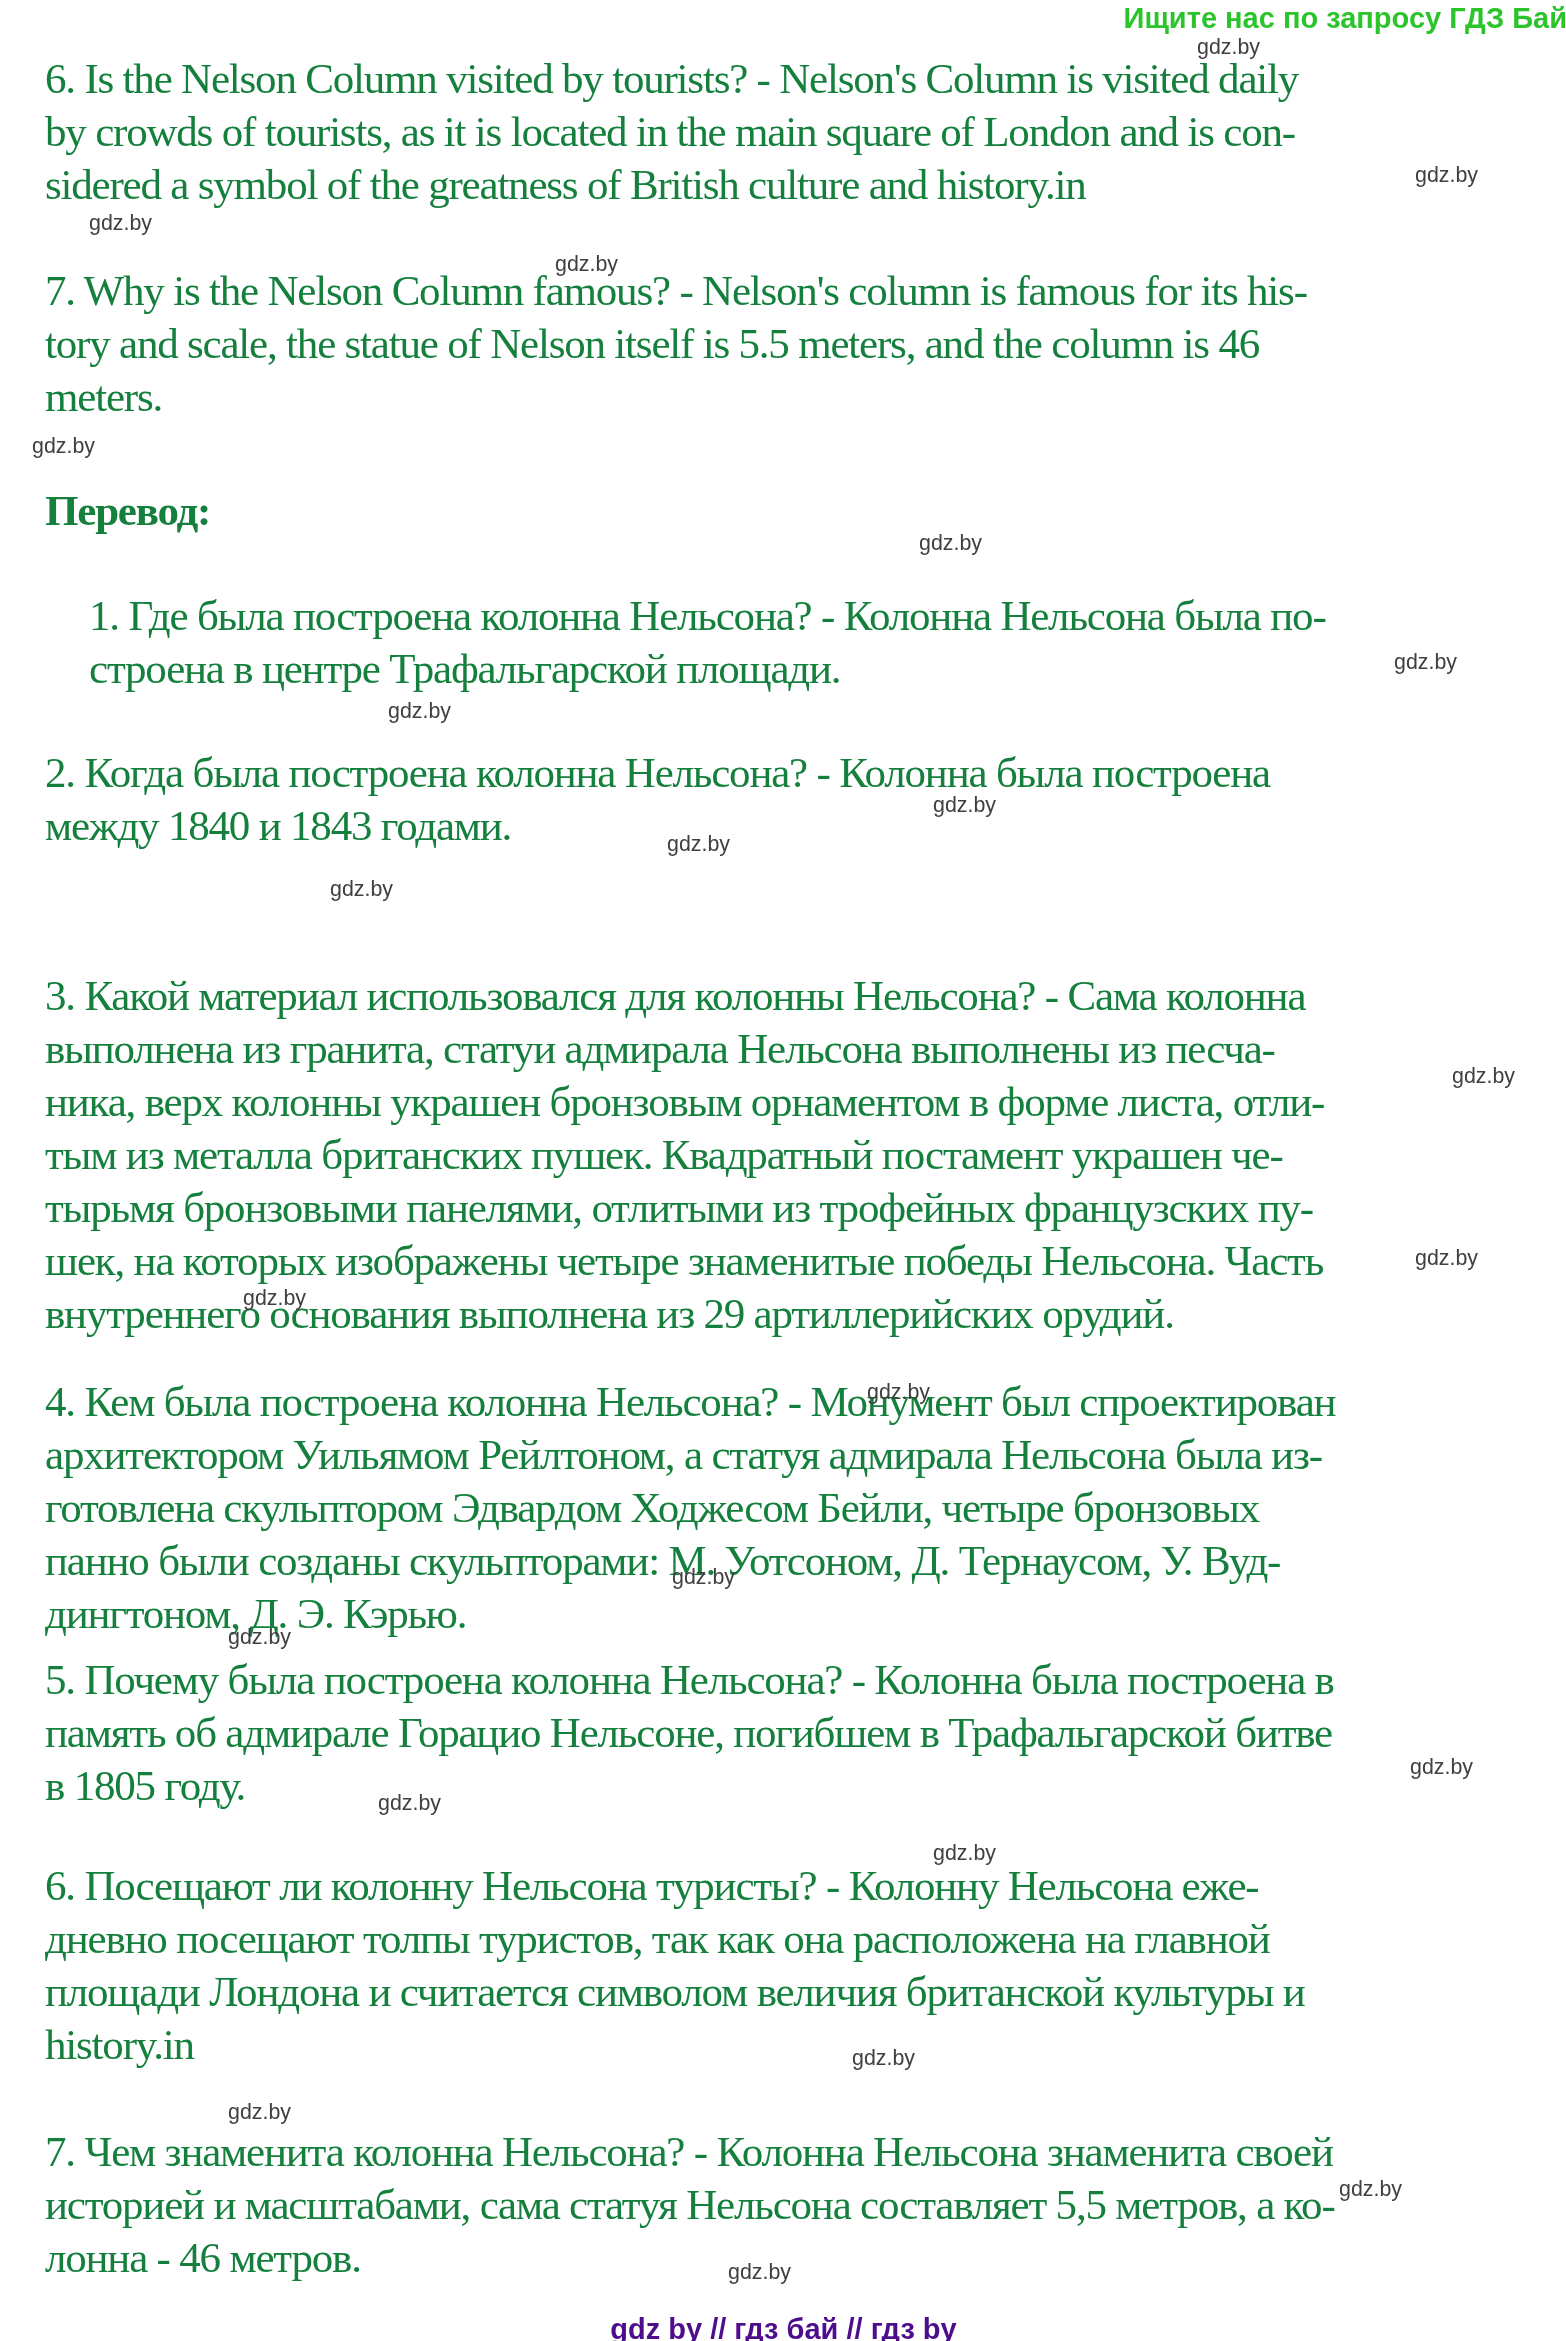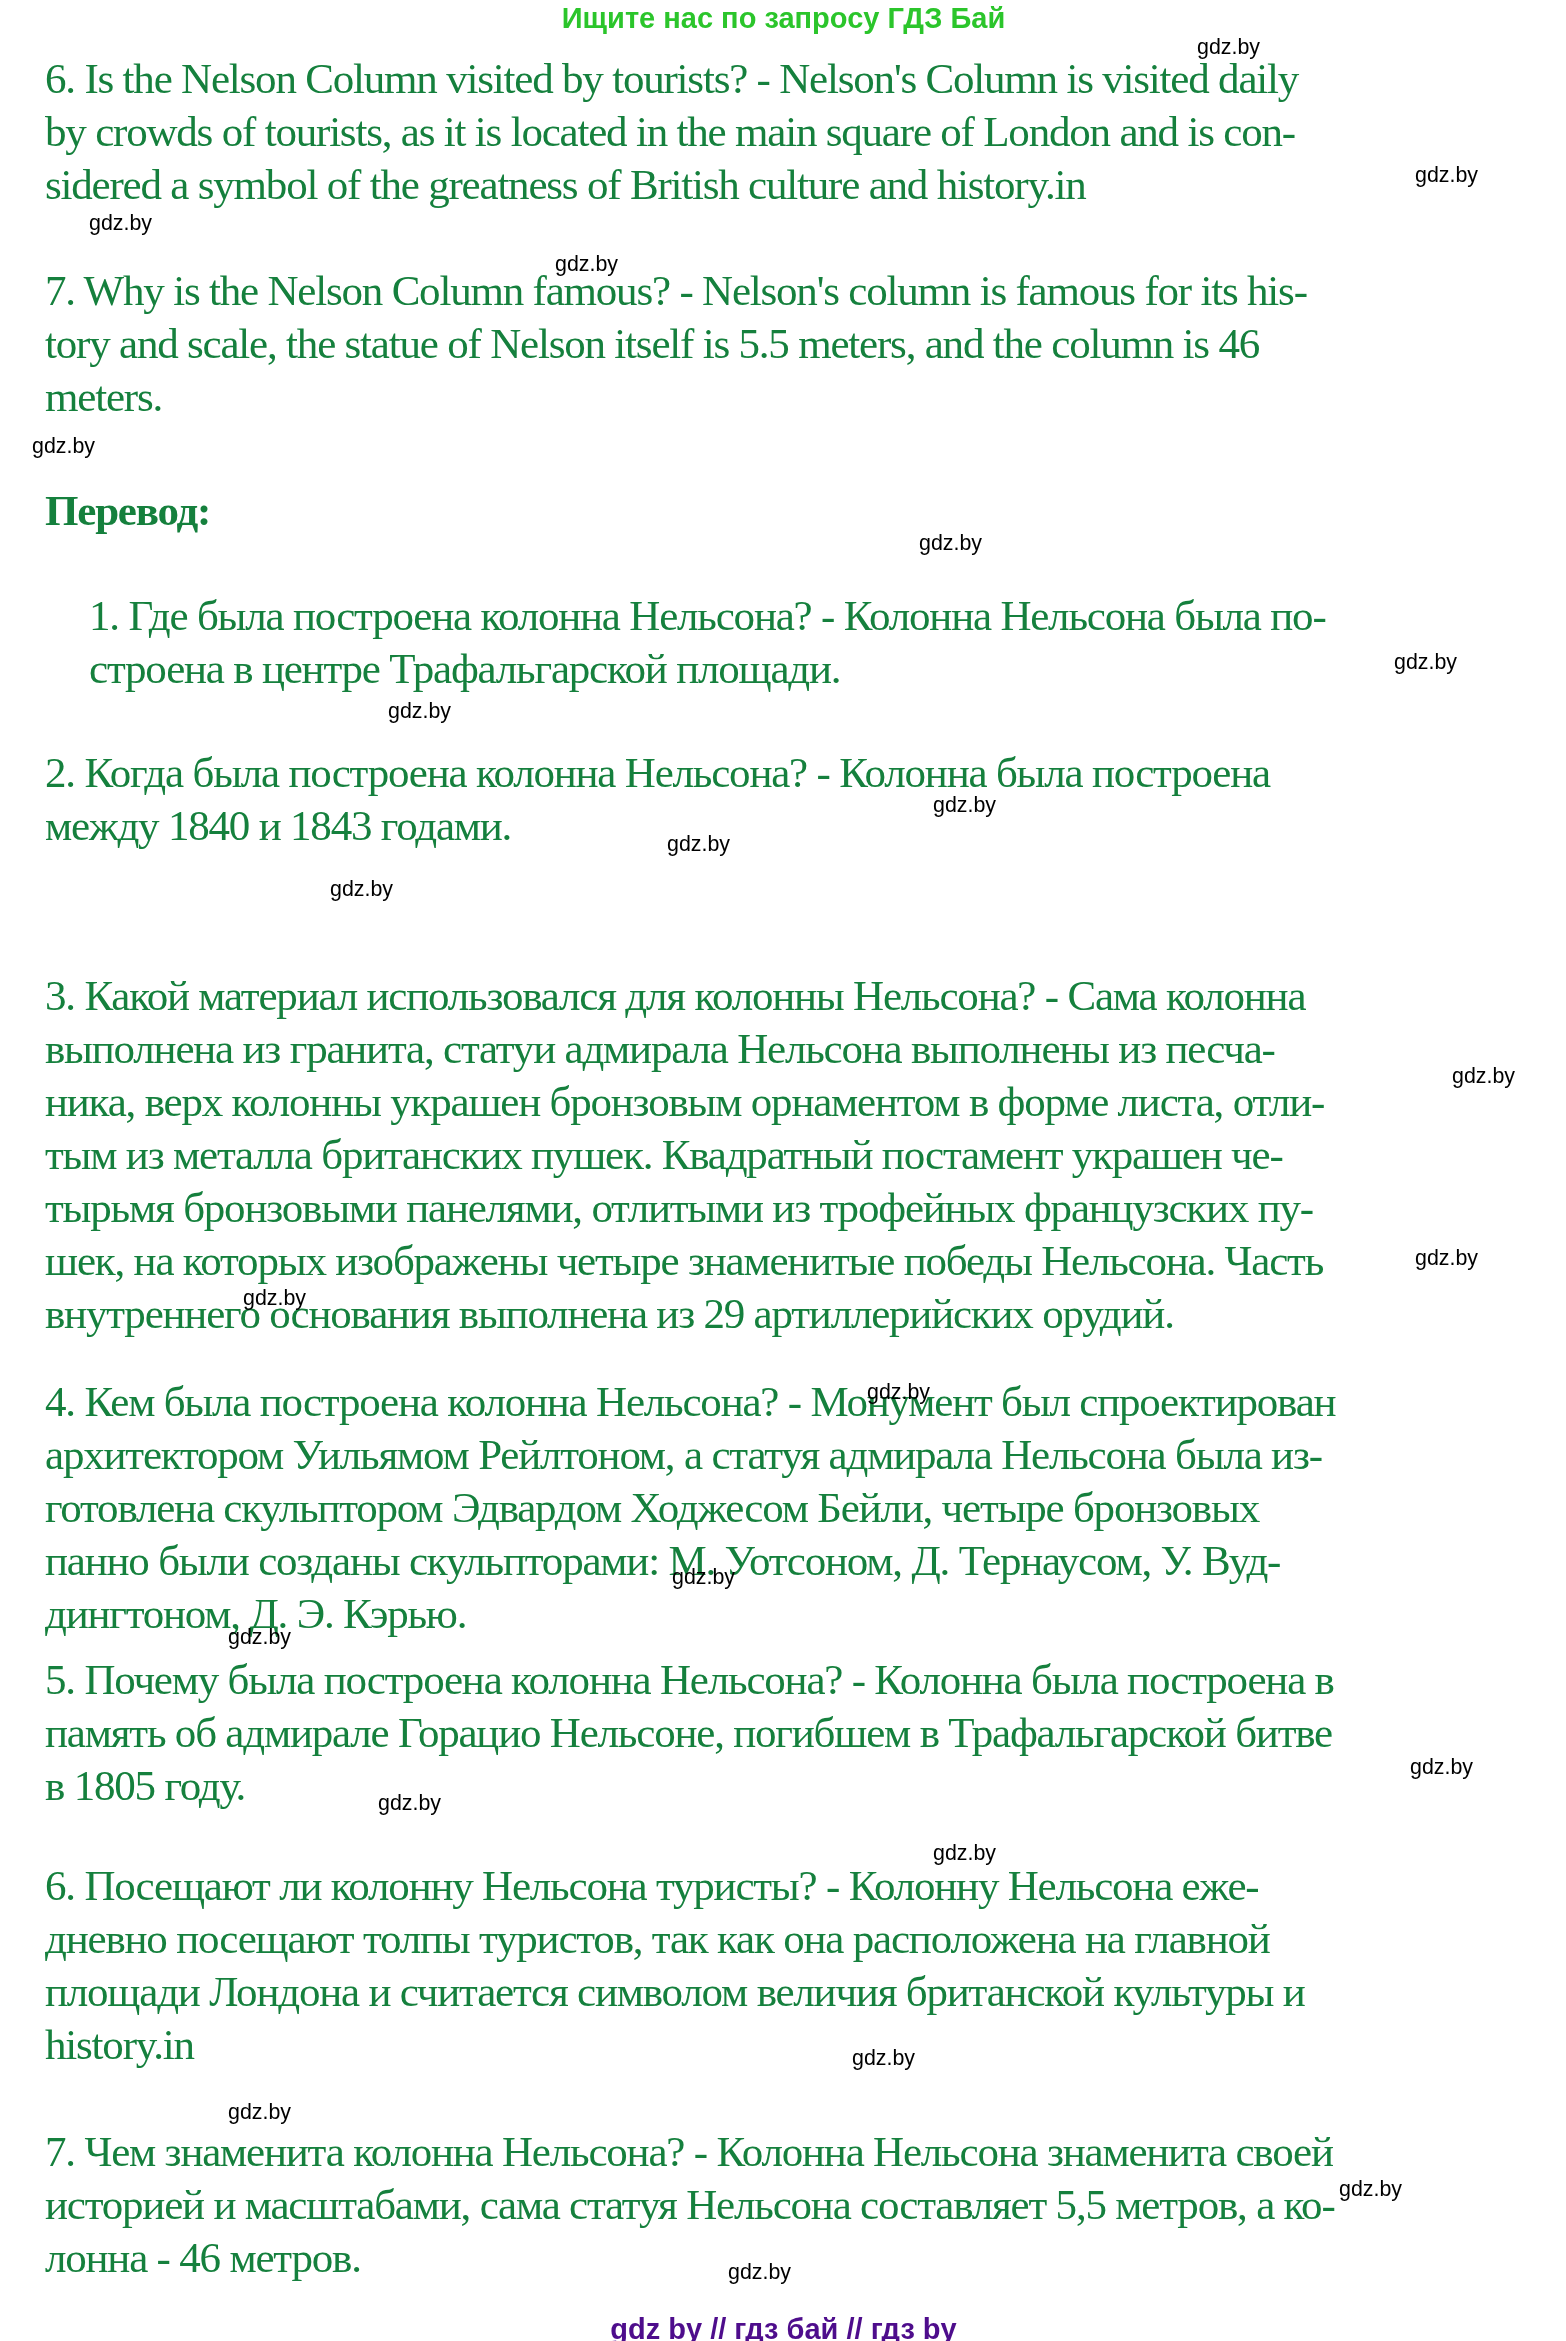--- a/index.html
+++ b/index.html
@@ -7,21 +7,21 @@
     position: relative;
     width: 1567px;
     height: 2342px;
     background: #ffffff;
     overflow: hidden;
     font-family: "Liberation Serif", serif;
   }
   .promo {
     position: absolute;
     top: 1.6px; left: 0; width: 100%;
-    text-align: center;
+    text-align: right;
     font-family: "Liberation Sans", sans-serif;
     font-size: 29px;
     font-weight: bold;
     color: #2bc52b;
   }
   .para {
     position: absolute;
     left: 45px;
     white-space: pre;
     font-size: 43px;
@@ -37,21 +37,21 @@
   #ru-q3   { top: 957px; margin-top: 12px; }
   #ru-q4   { top: 1327px; margin-top: 48px; }
   #ru-q5   { top: 1653px; }
   #ru-q6   { top: 1859px; }
   #ru-q7   { top: 2125px; }
   #watermarks { position: absolute; inset: 0; }
   .wm {
     position: absolute;
     font-family: "Liberation Sans", sans-serif;
     font-size: 21.4px;
-    color: #000000;
+    color: #404040;
     white-space: nowrap;
   }
   .footer {
     position: absolute;
     top: 2313px; left: 0; width: 100%;
     text-align: center;
     font-family: "Liberation Sans", sans-serif;
     font-size: 29px;
     font-weight: bold;
     color: #4e0d8c;

